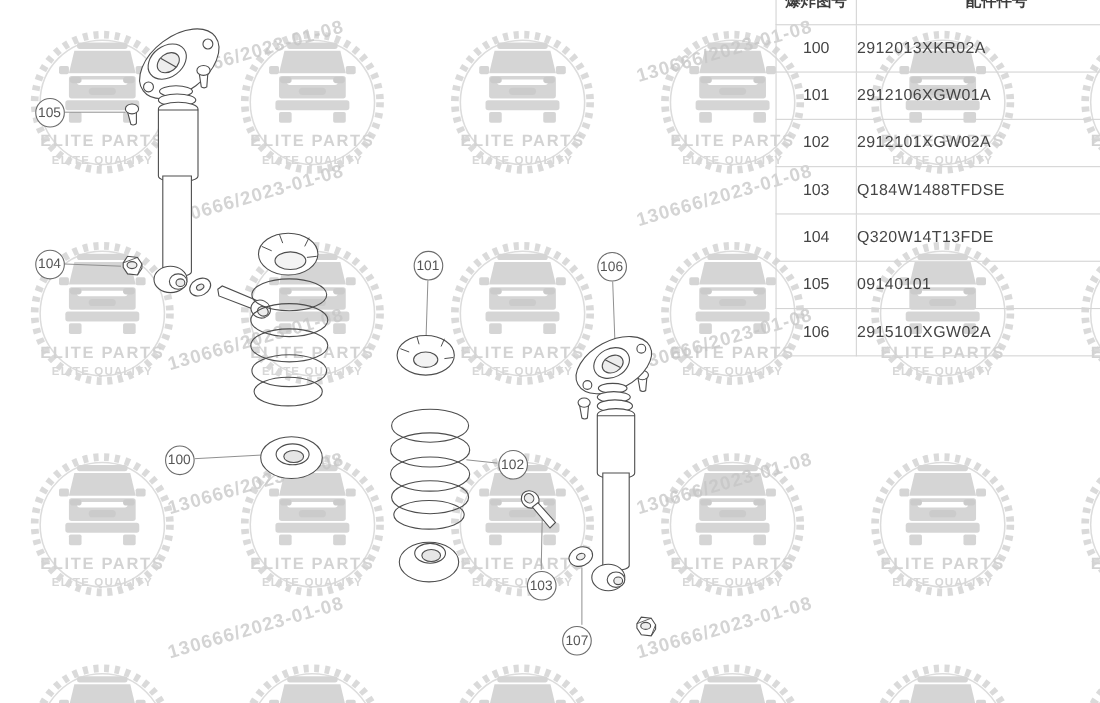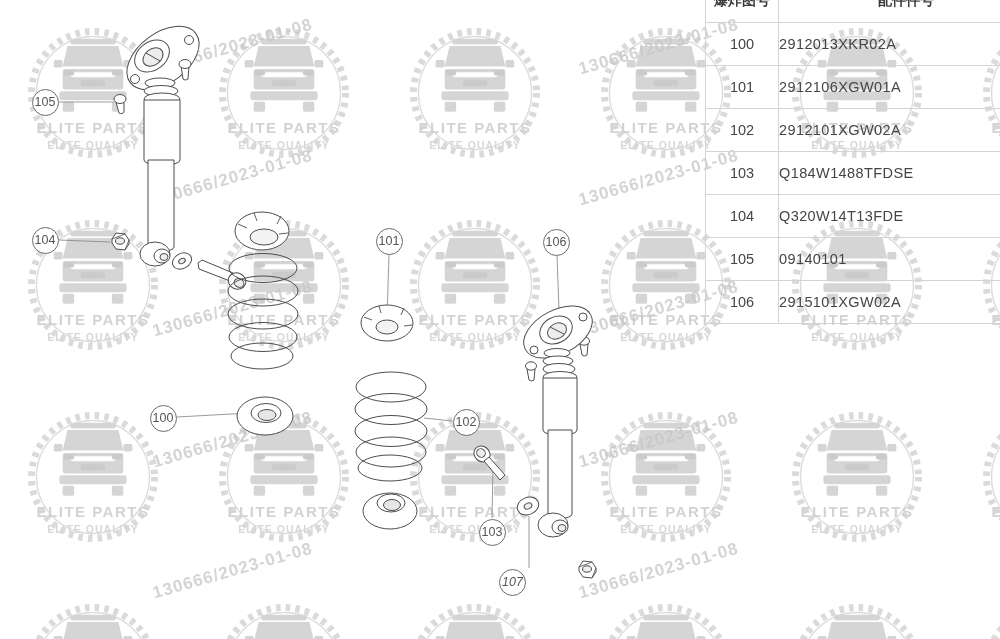--- a/index.html
+++ b/index.html
@@ -728,21 +728,21 @@
   </svg>
 
   <div id="callouts">
       <div class="callout" style="left: 31.5px; top: 88.5px;">105</div>
       <div class="callout" style="left: 31.5px; top: 226.5px;">104</div>
       <div class="callout" style="left: 149.5px; top: 404.5px;">100</div>
       <div class="callout" style="left: 375.5px; top: 227.5px;">101</div>
       <div class="callout" style="left: 452.5px; top: 408.5px;">102</div>
       <div class="callout" style="left: 478.5px; top: 518.5px;">103</div>
       <div class="callout" style="left: 542.5px; top: 228.5px;">106</div>
-      <div class="callout" style="left: 499px; top: 568.5px; font-style: italic;">107</div>
+      <div class="callout" style="left: 511px; top: 568.5px;">107</div>
     </div>
 
   <div id="table-wrap">
     <table class="parts">
       <thead>
         <tr>
           <th class="c-ref">爆炸图号</th>
           <th class="c-part">配件件号</th>
         </tr>
       </thead>

